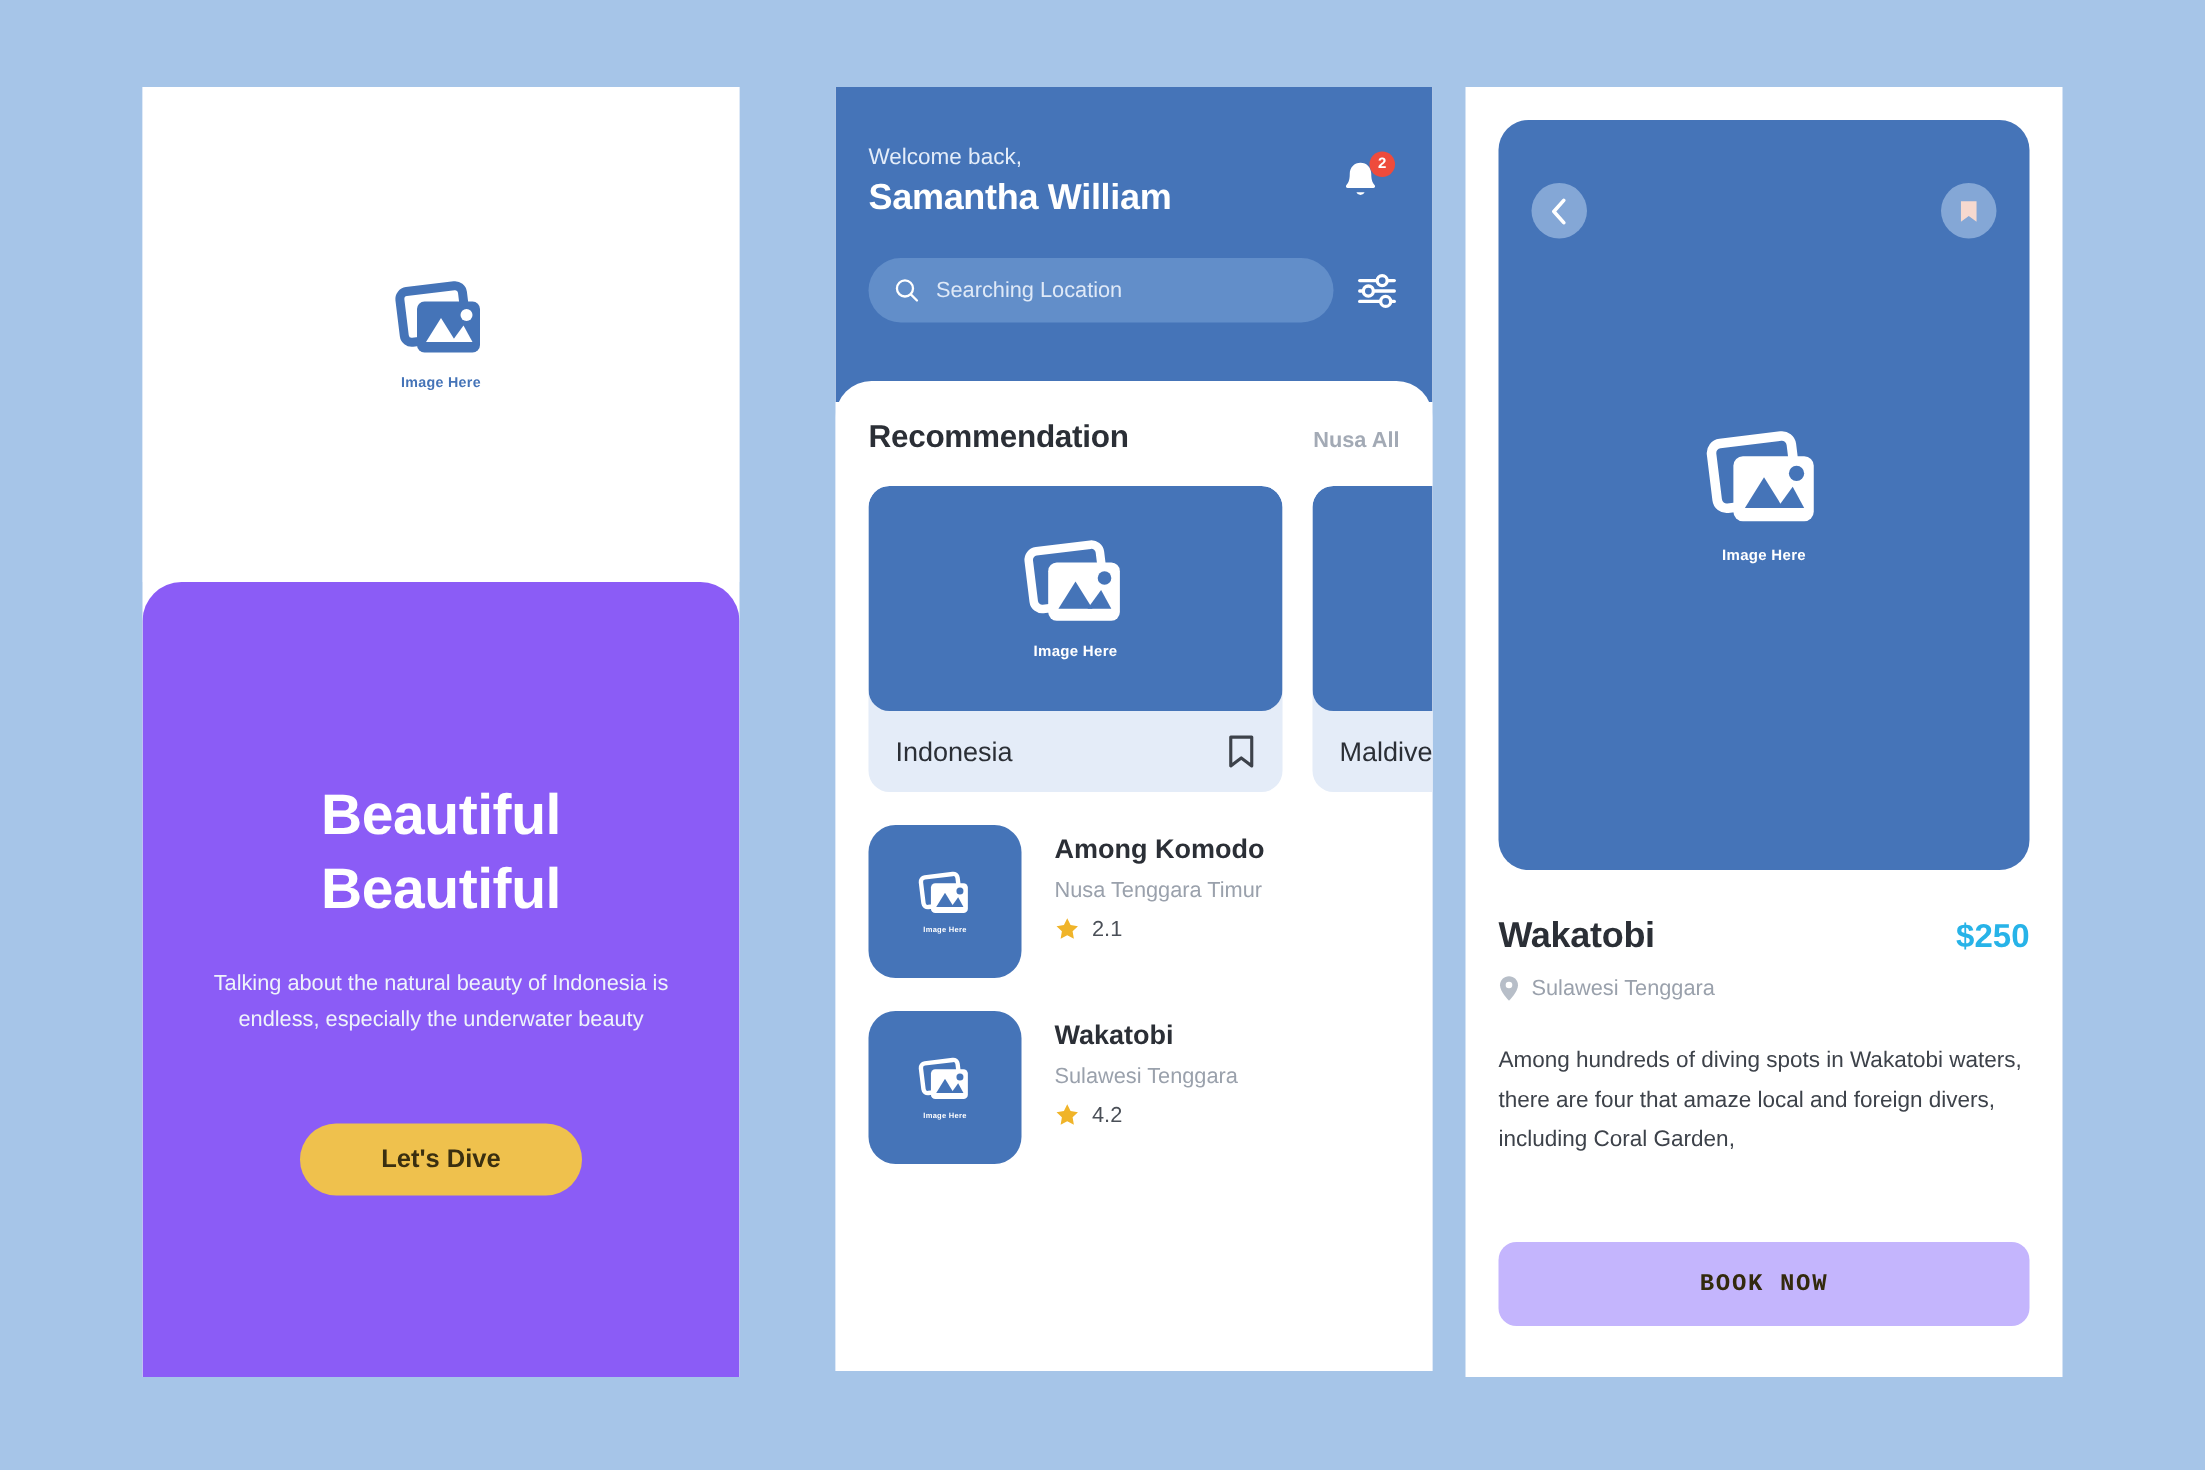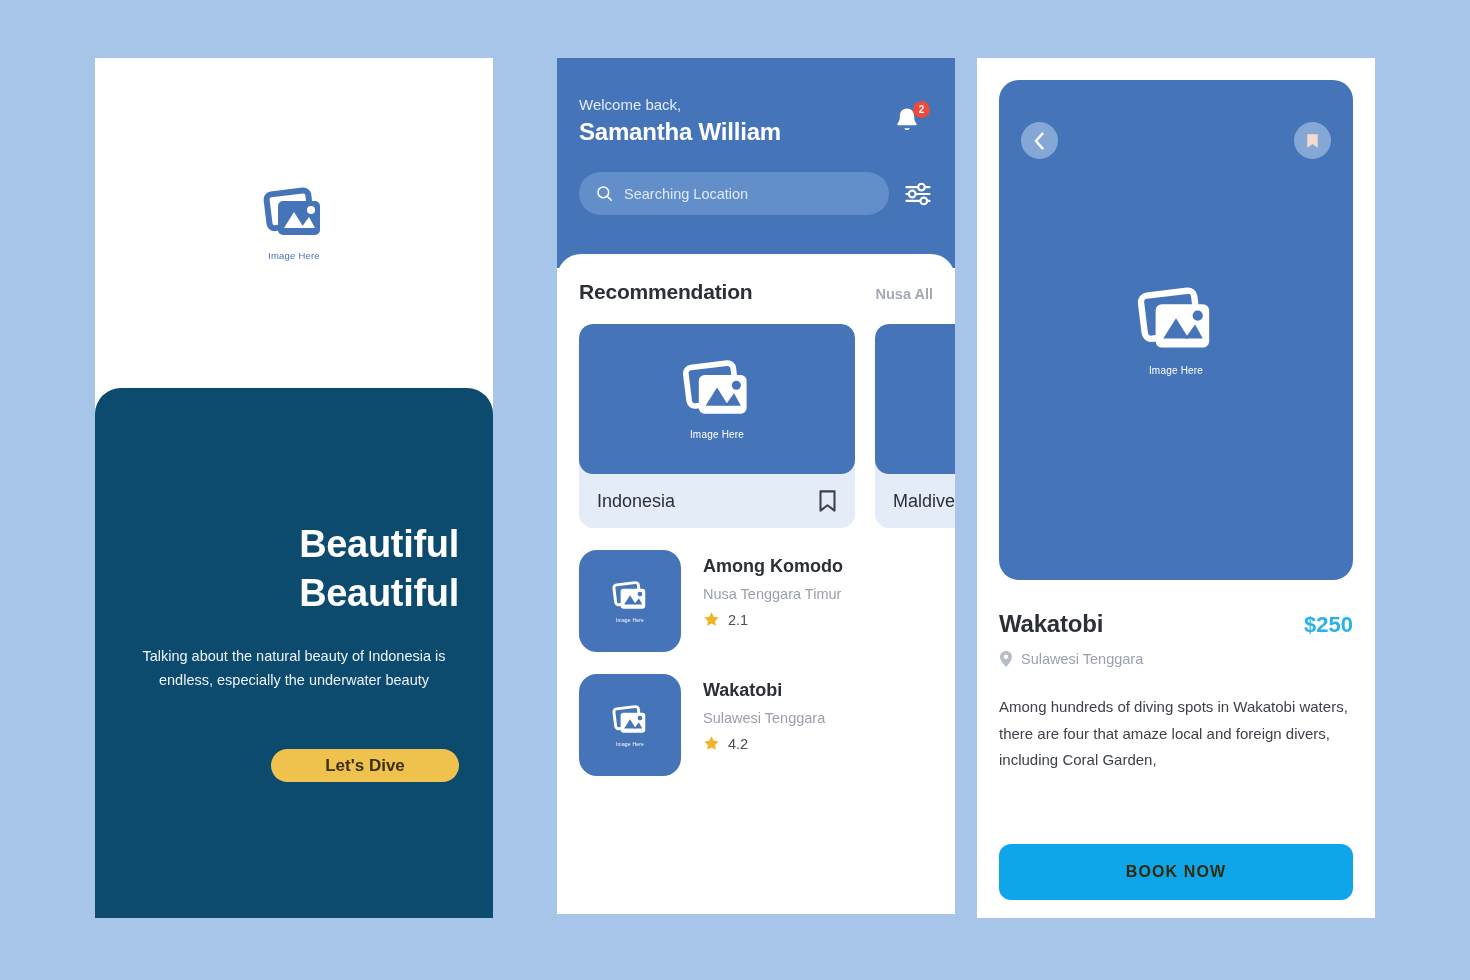--- a/index.html
+++ b/index.html
@@ -23,48 +23,48 @@
 
   
   .s1-top {
     height: 330px;
     background: #ffffff;
     display: flex; align-items: center; justify-content: center;
   }
   .s1-hero {
     position: absolute; left: 0; top: 330px;
     width: 398px; height: 530px;
-    background: #0c4a6e;
+    background: #8b5cf6;
     border-radius: 26px 26px 0 0;
     padding: 0 34px;
-    display: flex; flex-direction: column; align-items: flex-end;
+    display: flex; flex-direction: column; align-items: center;
   }
   .s1-title {
     margin-top: 132px;
     font-size: 38px; font-weight: bold; line-height: 1.28;
     color: #ffffff; text-align: center; letter-spacing: -0.3px;
   }
   .s1-sub {
     margin-top: 28px;
     font-size: 14.5px; line-height: 1.65;
     color: #eef3fb; text-align: center;
   }
   .s1-cta {
     margin-top: 56px;
-    width: 188px; height: 33px;
+    width: 188px; height: 48px;
     background: #efc14d; border: none; border-radius: 24px;
     color: #3a2f10; font-size: 17px; font-weight: bold;
     font-family: "Liberation Sans", sans-serif;
     cursor: pointer;
   }
 
   
   .ph { display: inline-flex; flex-direction: column; align-items: center; }
   .ph svg { display: block; }
-  .ph-label { font-weight: normal; letter-spacing: .2px; white-space: nowrap; }
+  .ph-label { font-weight: bold; letter-spacing: .2px; white-space: nowrap; }
 
   
   .s2-header {
     position: relative;
     height: 210px; background: #4574b8;
     padding: 38px 22px 0 22px;
   }
   .s2-welcome { font-size: 15px; color: #e4edf9; }
   .s2-name { font-size: 24px; font-weight: bold; color: #ffffff; margin-top: 5px; letter-spacing: -.2px; }
   .bell-wrap { position: absolute; right: 28px; top: 48px; width: 34px; height: 34px; cursor: pointer; }
@@ -146,24 +146,24 @@
   #s3-back { left: 22px; }
   #s3-bookmark { right: 22px; }
 
   .s3-row { display: flex; align-items: baseline; justify-content: space-between; margin-top: 30px; }
   .s3-title { font-size: 24px; font-weight: bold; color: #2b2f36; letter-spacing: -.2px; }
   .s3-price { font-size: 22px; font-weight: bold; color: #27b3e8; }
   .s3-loc { display: flex; align-items: center; gap: 8px; margin-top: 12px; }
   .s3-loc span { font-size: 14.5px; color: #9aa1ac; }
   .s3-desc { margin-top: 26px; font-size: 15px; line-height: 1.78; color: #3d424a; }
   .s3-book {
-    margin-top: 70px; width: 100%; height: 56px;
-    background: #0ea5e9; border: none; border-radius: 12px;
+    margin-top: 54px; width: 100%; height: 56px;
+    background: #c4b5fd; border: none; border-radius: 12px;
     color: #332a0d; font-size: 16px; font-weight: bold; letter-spacing: 1.1px;
-    font-family: Liberation Sans, sans-serif; cursor: pointer;
+    font-family: Liberation Mono, monospace; cursor: pointer;
   }
 </style>
 </head>
 <body>
 
 <div class="stage">
 
   <div class="phone" id="phone1">
     <div class="s1-top">
       <span class="ph">

